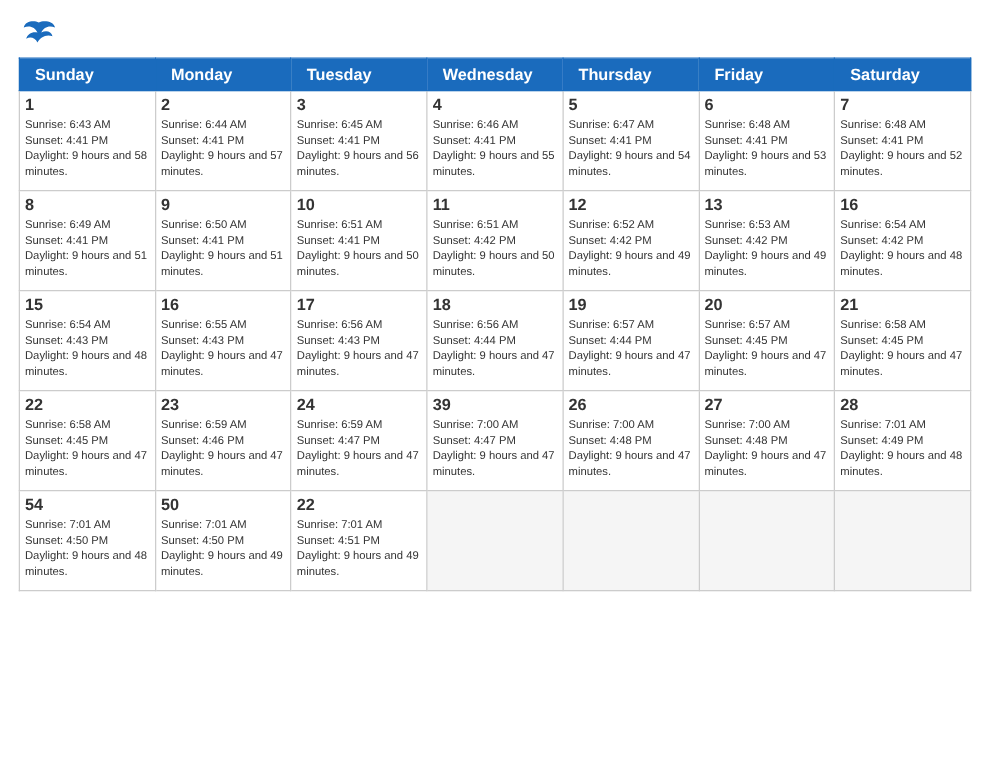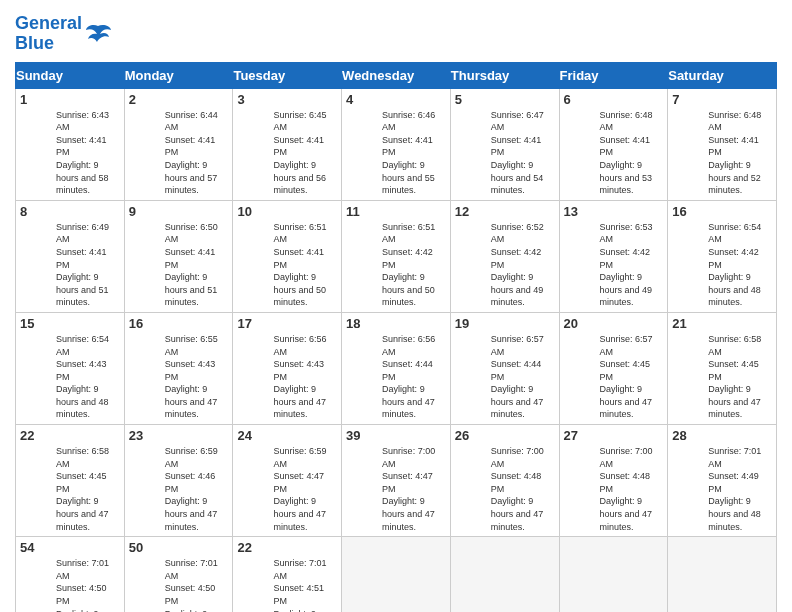--- a/index.html
+++ b/index.html
@@ -56,21 +56,21 @@
     table {
       width: 100%;
       border-collapse: collapse;
       table-layout: fixed;
     }
     th {
       background-color: #1a6bbd;
       color: #fff;
       font-size: 13px;
       font-weight: bold;
-      padding: 5px 0;
+      padding: 5px 12px;
       text-align: left;
       border: 1px solid #1a6bbd;
     }
     td {
       border: 1px solid #ccc;
       vertical-align: top;
       padding: 3px 4px;
       font-size: 9.5px;
       color: #333;
       background: #fff;
@@ -83,37 +83,28 @@
       font-size: 13px;
       font-weight: bold;
       color: #333;
       display: block;
       margin-bottom: 2px;
     }
     .day-info {
       font-size: 9px;
       line-height: 1.4;
       color: #333;
-      margin-left: 36px;
     }
   </style>
 </head>
 <body>
 
 <div class="container">
   <div class="header">
     <div class="logo">
-      <div>
-        <div class="logo-text">
-          <span>General</span>
-        </div>
-        <div class="logo-text">
-          <span style="color:#1a6bbd">Blue</span>
-        </div>
-      </div>
       <svg class="logo-bird" viewBox="0 0 28 24" fill="none" xmlns="http://www.w3.org/2000/svg">
         <path d="M14 4 C18 2, 26 3, 27 8 C22 6, 18 8, 16 12 C20 10, 24 11, 25 15 C20 13, 15 16, 13 20 C11 16, 7 15, 4 17 C5 13, 9 11, 13 12 C11 8, 7 6, 2 8 C3 3, 10 2, 14 4 Z" fill="#1a6bbd"></path>
       </svg>
     </div>
     <div class="title-block">
       <div class="month-title"></div>
       <div class="location"></div>
     </div>
   </div>
 

